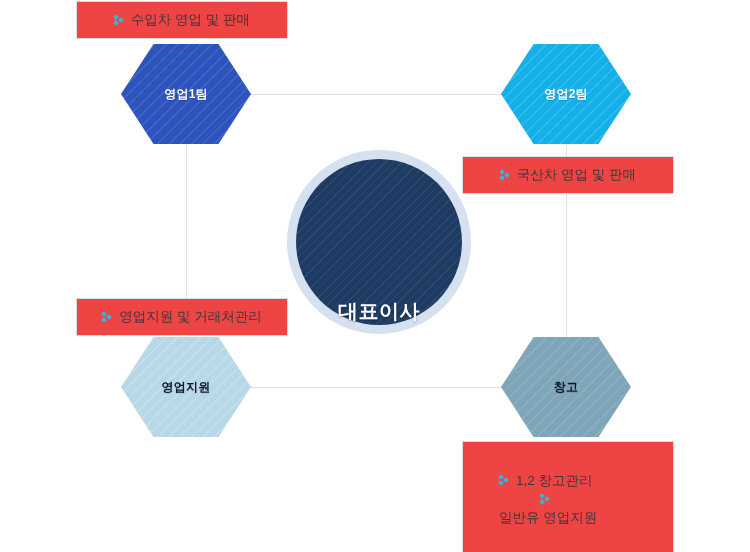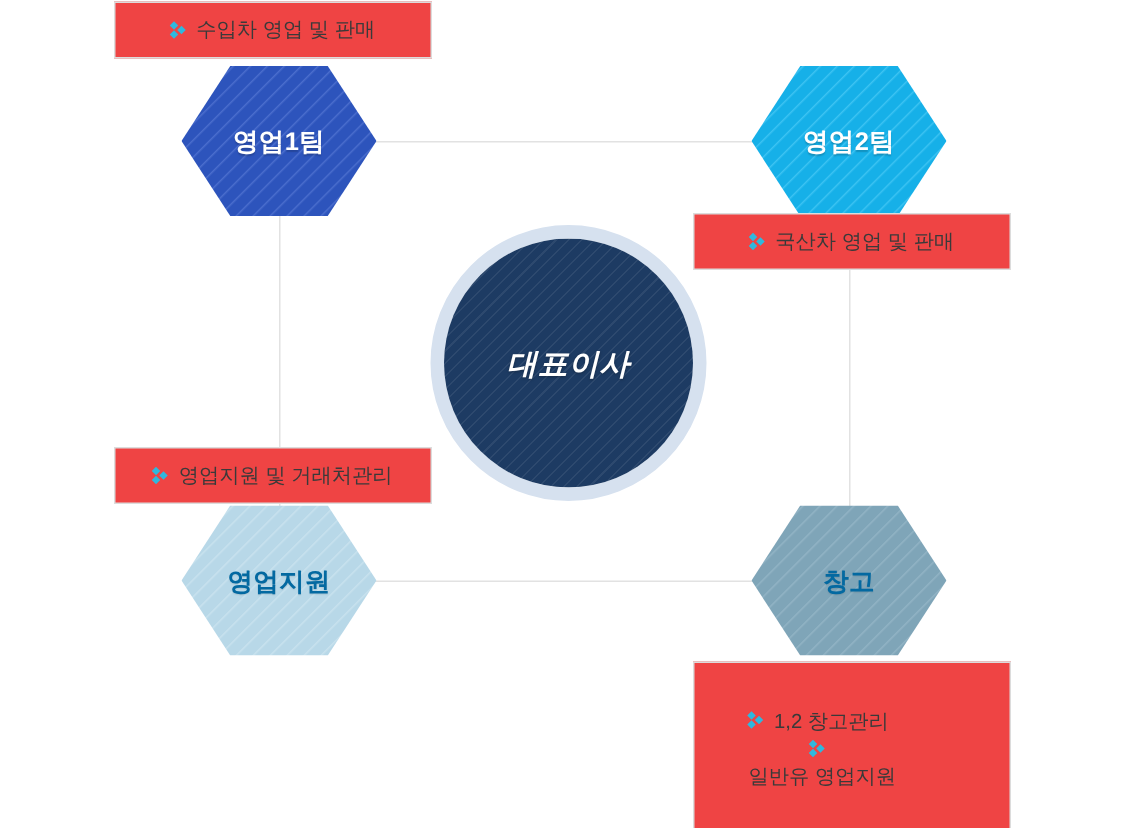--- a/index.html
+++ b/index.html
@@ -80,28 +80,28 @@
   .hex-label {
     position: absolute;
     left: 0;
     top: 0;
     width: 130px;
     height: 100px;
     display: flex;
     align-items: center;
     justify-content: center;
     color: #ffffff;
-    font-size: 17px;
+    font-size: 12px;
     font-weight: bold;
     letter-spacing: 0.2px;
     text-shadow: 0 1px 1px rgba(0,0,0,0.18);
     pointer-events: none;
   }
   .hex-label.pale {
-    color: #0369a1;
+    color: #0f172a;
     text-shadow: 0 1px 1px rgba(0,0,0,0.10);
   }
 
   
   .center-node {
     position: absolute;
     width: 184px;
     height: 184px;
     border-radius: 50%;
     z-index: 5;
@@ -117,23 +117,22 @@
     border-radius: 50%;
     background-color: #1d3b63;
     background-image: repeating-linear-gradient(
       135deg,
       rgba(255,255,255,0.00) 0px,
       rgba(255,255,255,0.00) 5px,
       rgba(255,255,255,0.07) 5px,
       rgba(255,255,255,0.07) 6px
     );
     display: flex;
-    align-items: center;
-    justify-content: center;
-    font-style: italic;
+    align-items: flex-end;
+    justify-content: center;
   }
   .center-label {
     color: #ffffff;
     font-size: 20px;
     font-weight: bold;
     letter-spacing: 0.5px;
     text-shadow: 0 1px 2px rgba(0,0,0,0.3);
   }
 </style>
 </head>
@@ -208,21 +207,21 @@
     <div class="info-row">
       <span class="bullet-icon">
         <i class="d1"></i>
           <i class="d2"></i>
           <i class="d3"></i>
       </span>
       <span>수입차 영업 및 판매</span>
     </div>
   </div>
 
-  <div class="info-box" style="left:462px; top:142px; width:212px; height:38px;">
+  <div class="info-box" style="left:462px; top:156px; width:212px; height:38px;">
     <div class="info-row">
       <span class="bullet-icon">
         <i class="d1"></i>
           <i class="d2"></i>
           <i class="d3"></i>
       </span>
       <span>국산차 영업 및 판매</span>
     </div>
   </div>
 

